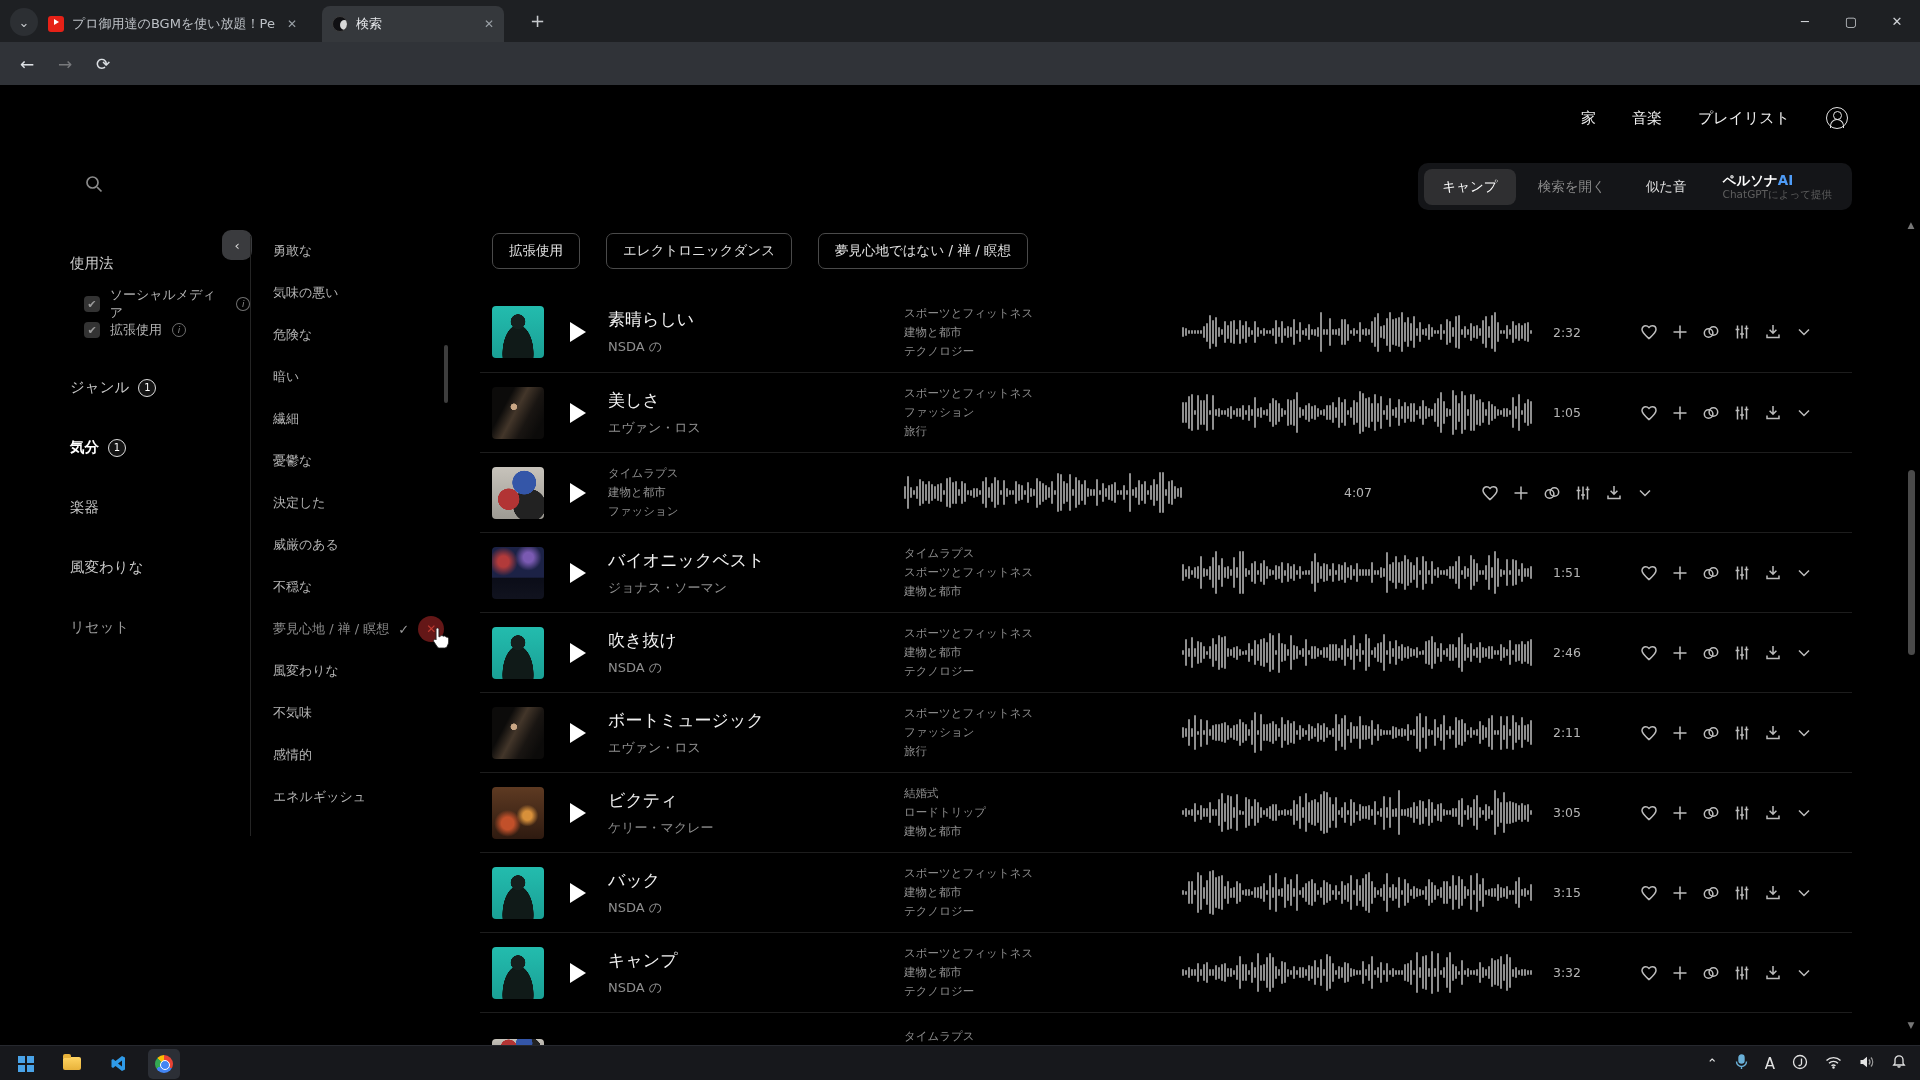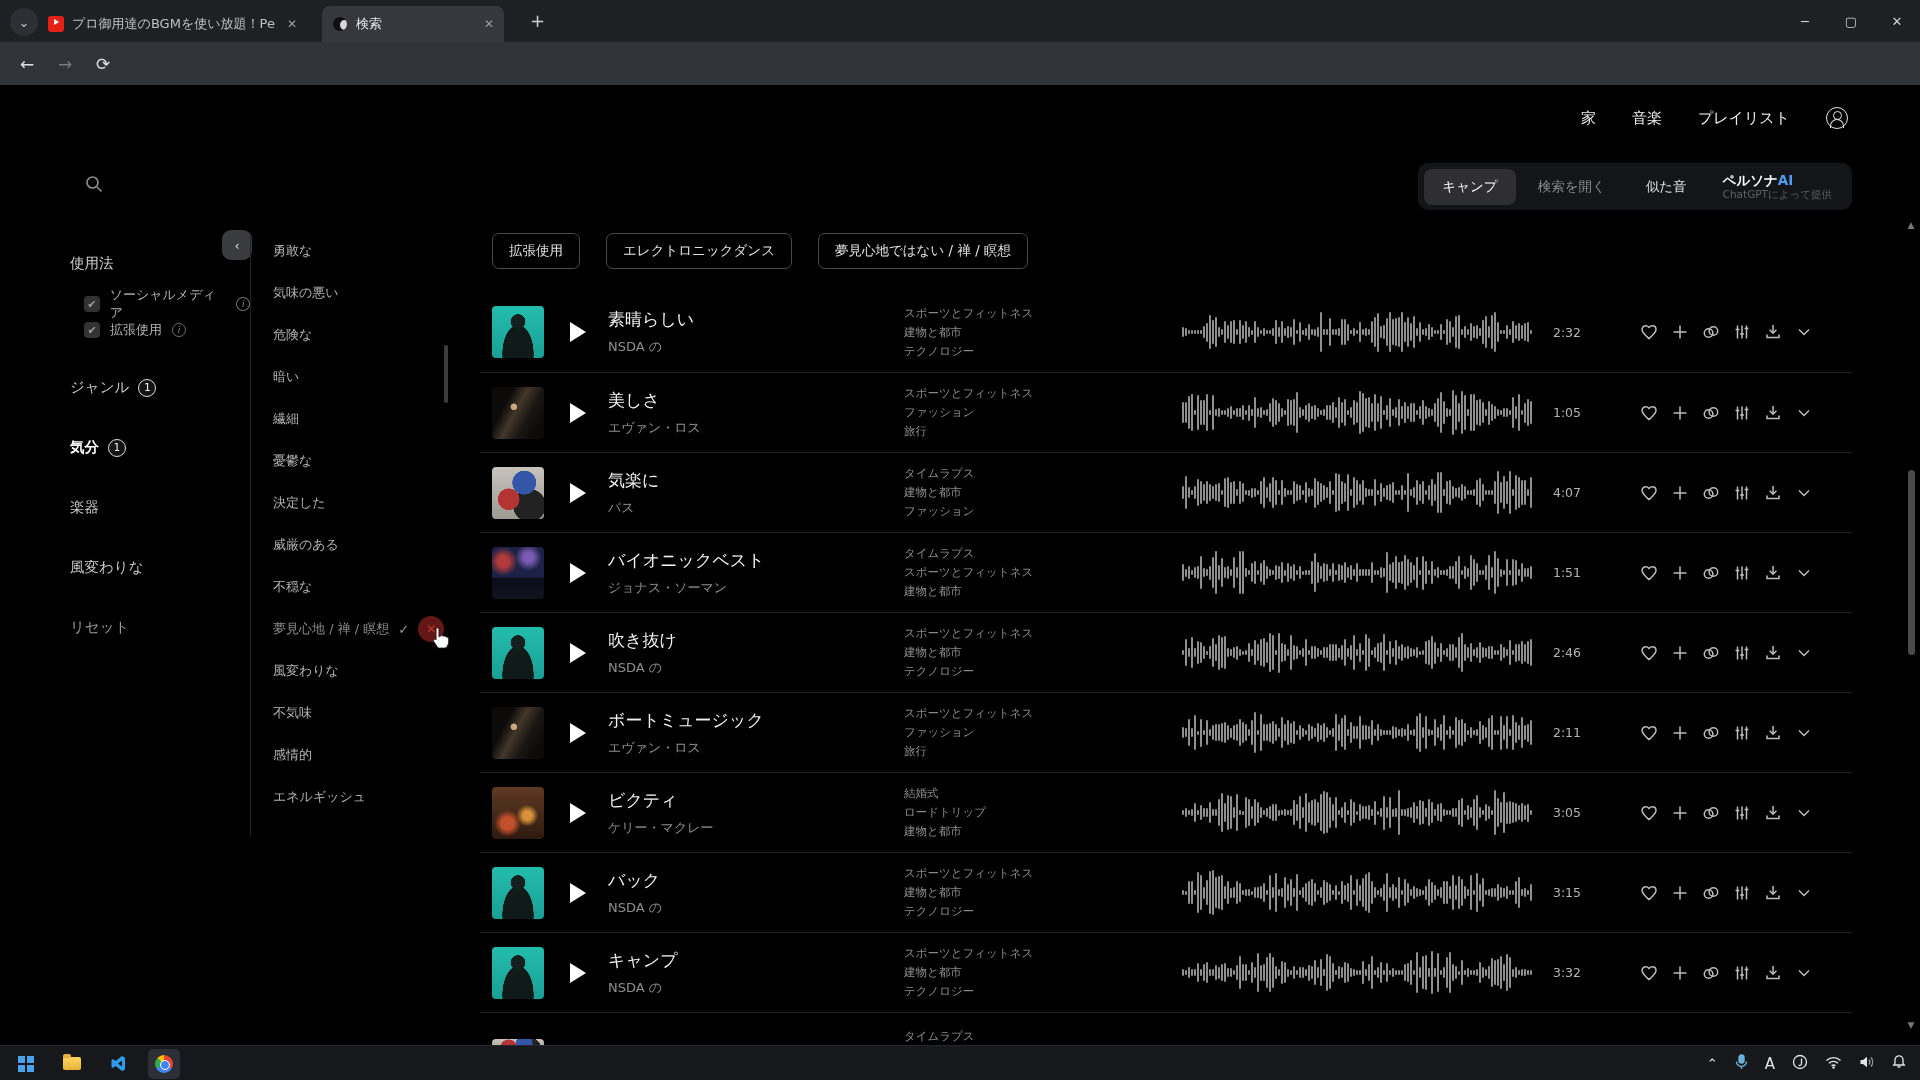--- a/index.html
+++ b/index.html
@@ -704,24 +704,20 @@
               <svg width="20" height="20" viewBox="0 0 20 20" fill="none" stroke="#bdbdbd" stroke-width="1.5">
                 <path d="M5 7.5l5 5 5-5"></path>
               </svg>
             </span>
           </div>
         </div>
         <div class="trow">
           <div class="art pass"></div>
           <div>
             <div class="play"></div>
-          </div>
-          <div>
-            <div class="ttl">気楽に</div>
-            <div class="artst">パス</div>
           </div>
           <div class="cats">
             <div>タイムラプス</div>
             <div>建物と都市</div>
             <div>ファッション</div>
           </div>
           <div class="wave">
             <i style="height: 13.3px;"></i>
             <i style="height: 33.4px;"></i>
             <i style="height: 10.3px;"></i>

